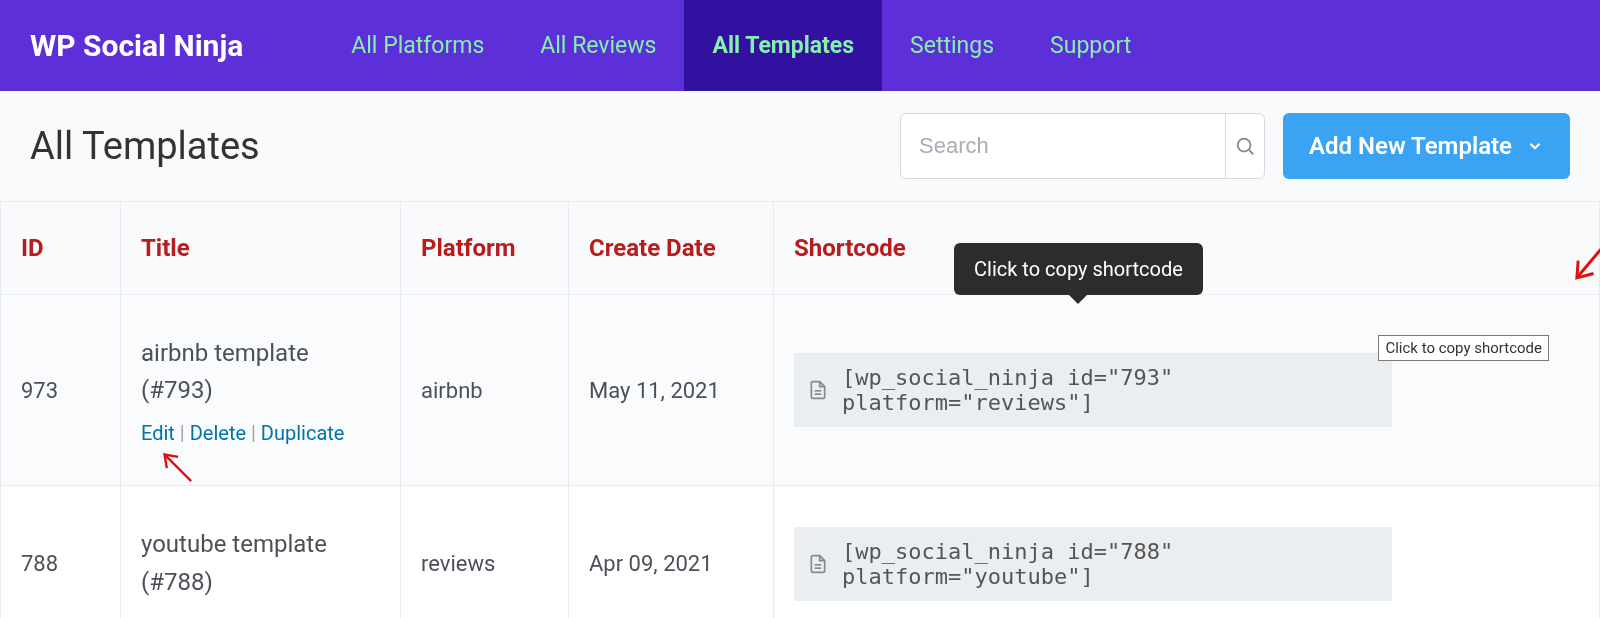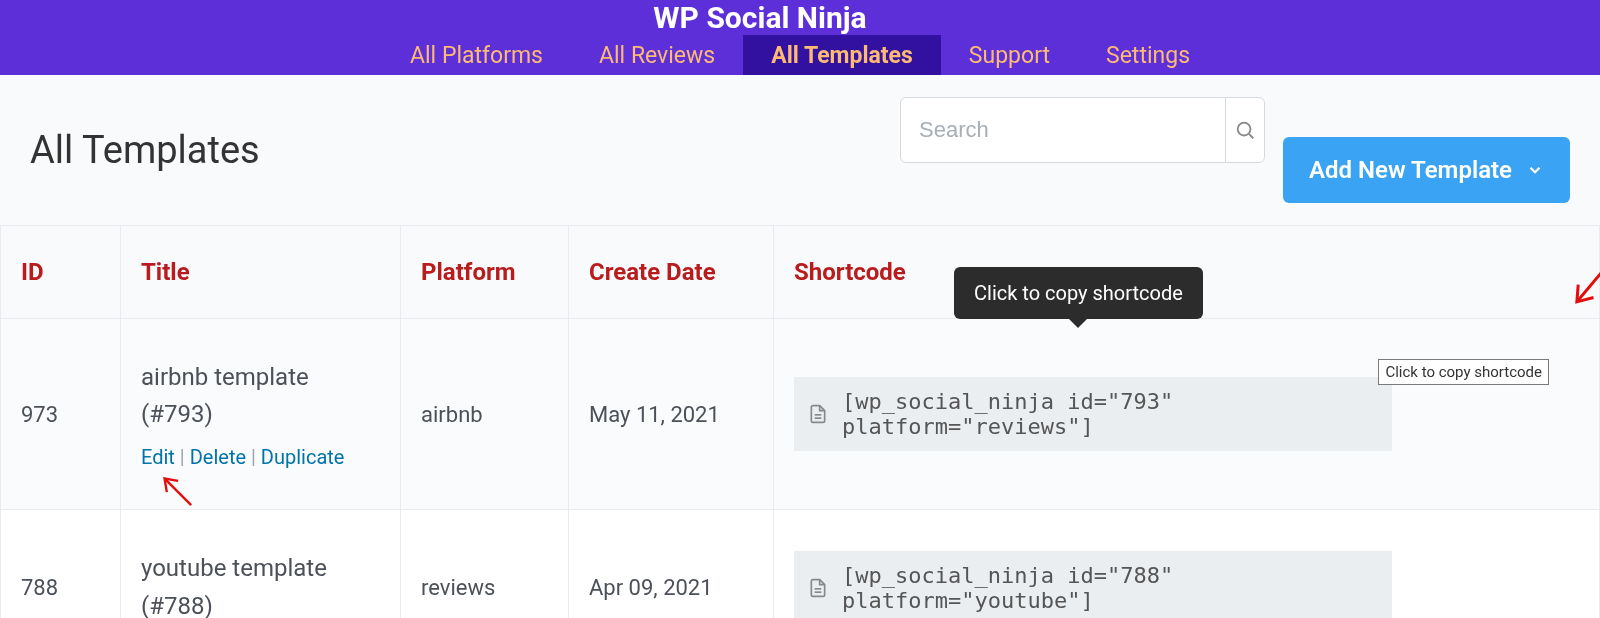--- a/index.html
+++ b/index.html
@@ -4,41 +4,40 @@
 <style>
   * { box-sizing: border-box; margin: 0; padding: 0; }
   body {
     font-family: -apple-system, BlinkMacSystemFont, "Segoe UI", Roboto, Helvetica, Arial, sans-serif;
     background: #fff;
     color: #1f2937;
     width: 1600px;
   }
   .topbar {
     background: #5D2FD8;
-    height: 75px;
+    height: 91px;
     display: flex;
     align-items: center;
     padding: 0 30px;
-    flex-direction: column;
   }
   .brand {
     color: #fff;
     font-size: 30px;
     font-weight: 700;
     margin-right: 80px;
   }
   .nav {
     display: flex;
     height: 100%;
   }
   .nav-item {
     display: flex;
     align-items: center;
     padding: 0 28px;
-    color: #fdba74;
+    color: #86efac;
     font-size: 23px;
     font-weight: 400;
     cursor: pointer;
   }
   .nav-item.active {
     background: #3311A0;
     font-weight: 700;
   }
   .page-header {
     display: flex;
@@ -48,20 +47,21 @@
     background: #f9fafb;
   }
   .page-title {
     font-size: 38px;
     font-weight: 400;
     color: #333;
   }
   .header-actions {
     display: flex;
     gap: 18px;
+    align-items: center;
   }
   .search-wrap {
     display: flex;
     align-items: center;
     border: 1px solid #d6dadf;
     background: #fff;
     border-radius: 6px;
     height: 66px;
     width: 365px;
   }
@@ -89,21 +89,20 @@
     color: #fff;
     height: 66px;
     border-radius: 6px;
     padding: 0 26px;
     display: flex;
     align-items: center;
     gap: 14px;
     font-size: 24px;
     font-weight: 600;
     cursor: pointer;
-    margin-top: 40px;
   }
   .table {
     width: 100%;
     border-collapse: collapse;
   }
   .table th, .table td {
     text-align: left;
     border: 1px solid #e8ebef;
     vertical-align: middle;
   }
@@ -193,22 +192,22 @@
 </style>
 </head>
 <body>
 
 <div class="topbar">
   <div class="brand">WP Social Ninja</div>
   <div class="nav">
     <div class="nav-item">All Platforms</div>
     <div class="nav-item">All Reviews</div>
     <div class="nav-item active">All Templates</div>
+    <div class="nav-item">Settings</div>
     <div class="nav-item">Support</div>
-    <div class="nav-item">Settings</div>
   </div>
 </div>
 
 <div class="page-header">
   <div class="page-title">All Templates</div>
   <div class="header-actions">
     <div class="search-wrap">
       <input class="search-input" placeholder="Search" style="">
       <div class="search-btn">
         <svg width="22" height="22" viewBox="0 0 24 24" fill="none" stroke="#888" stroke-width="2">

